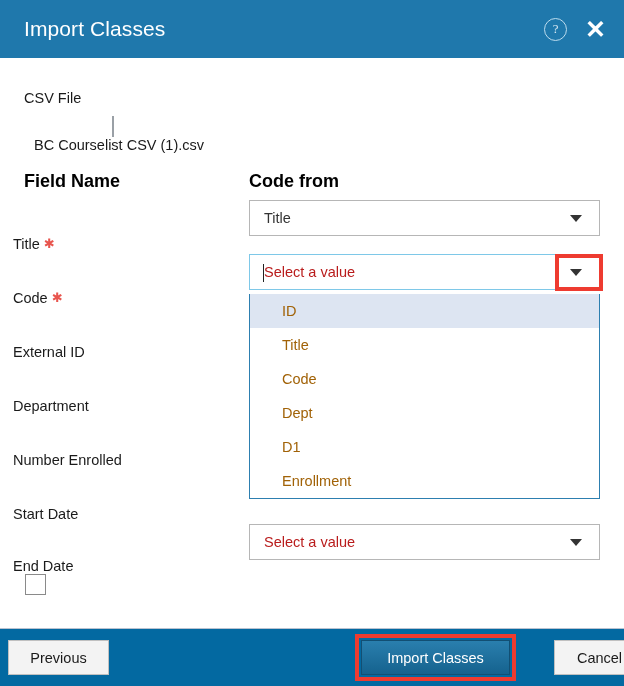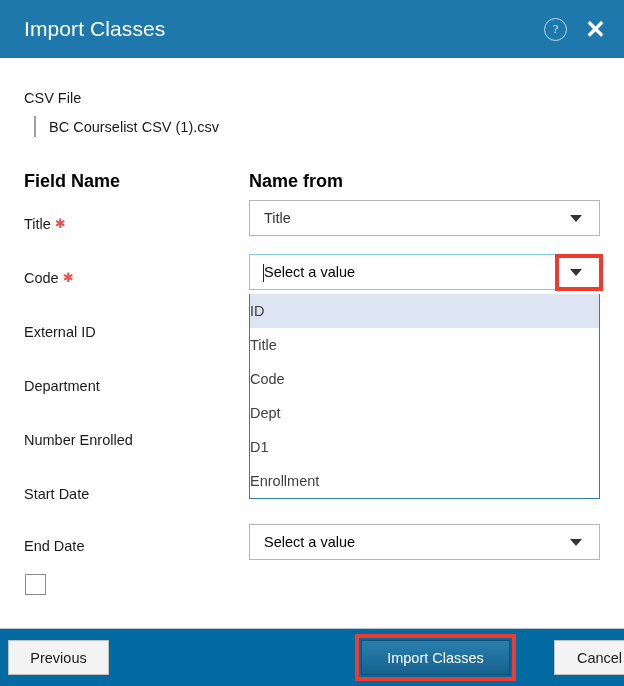--- a/index.html
+++ b/index.html
@@ -69,20 +69,21 @@
     position: absolute;
     left: 24px; top: 32px;
     font-size: 14.5px;
     color: #1a1a1a;
   }
   .csv-file-row {
     position: absolute;
     left: 34px; top: 58px;
     display: flex;
     align-items: center;
+    flex-direction: column;
   }
   .csv-bar {
     width: 2px; height: 21px;
     background: #9aa0a6;
     margin-right: 13px;
   }
   .csv-filename {
     font-size: 14.5px;
     color: #1a1a1a;
   }
@@ -93,24 +94,25 @@
     font-size: 18px;
     font-weight: bold;
     color: #000000;
   }
   .col-header.field { left: 24px; }
   .col-header.maps  { left: 249px; }
 
   
   .field-label {
     position: absolute;
-    left: 24px;
+    left: 13px;
     font-size: 14.5px;
     color: #1a1a1a;
     white-space: nowrap;
+    margin-top: 20px;
   }
   .req-star {
     color: #e8554e;
     font-size: 13px;
     margin-left: 4px;
     vertical-align: 1px;
   }
 
   .select-box {
     position: absolute;
@@ -121,21 +123,21 @@
     border: 1px solid #b6b6b6;
     background: #ffffff;
     display: flex;
     align-items: center;
   }
   .select-box .sel-text {
     margin-left: 14px;
     font-size: 14.5px;
     color: #333333;
   }
-  .select-box .sel-text.placeholder { color: #000000; }
+  .select-box .sel-text.placeholder { color: #b91c1c; }
   .caret {
     margin-left: auto;
     margin-right: 17px;
     width: 0; height: 0;
     border-left: 6px solid transparent;
     border-right: 6px solid transparent;
     border-top: 7px solid #333333;
   }
   .select-box.focused {
     border: 1px solid #7ec8e8;
@@ -156,23 +158,23 @@
     width: 351px;
     box-sizing: border-box;
     border: 1px solid #2d7fb0;
     border-top: none;
     background: #ffffff;
     z-index: 5;
   }
   .dropdown-item {
     height: 34px;
     line-height: 34px;
-    padding-left: 0;
-    font-size: 14.5px;
-    color: #404040;
+    padding-left: 32px;
+    font-size: 14.5px;
+    color: #a16207;
     cursor: pointer;
   }
   .dropdown-item.selected { background: #dde5f2; }
 
   
   .annot {
     position: absolute;
     border: 4px solid #ee3b30;
     box-sizing: border-box;
     pointer-events: none;
@@ -244,21 +246,21 @@
 
 <div class="content">
 
   <div class="csv-label">CSV File</div>
   <div class="csv-file-row">
     <div class="csv-bar"></div>
     <div class="csv-filename">BC Courselist CSV (1).csv</div>
   </div>
 
   <div class="col-header field">Field Name</div>
-  <div class="col-header maps">Name from</div>
+  <div class="col-header maps">Code from</div>
 
   <div class="field-label" style="top:158px;">
     <span>Title</span><span class="req-star">✱</span>
   </div>
   <div class="select-box" style="top:142px;">
     <span class="sel-text">Title</span>
     <span class="caret"></span>
   </div>
 
   <div class="field-label" style="top:212px;">

